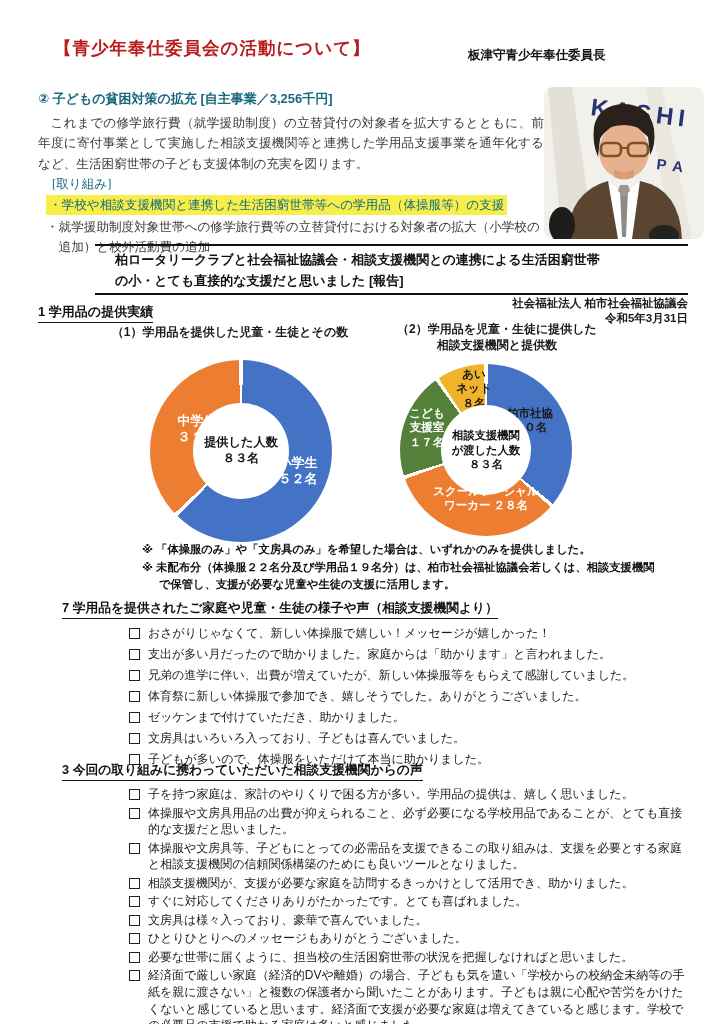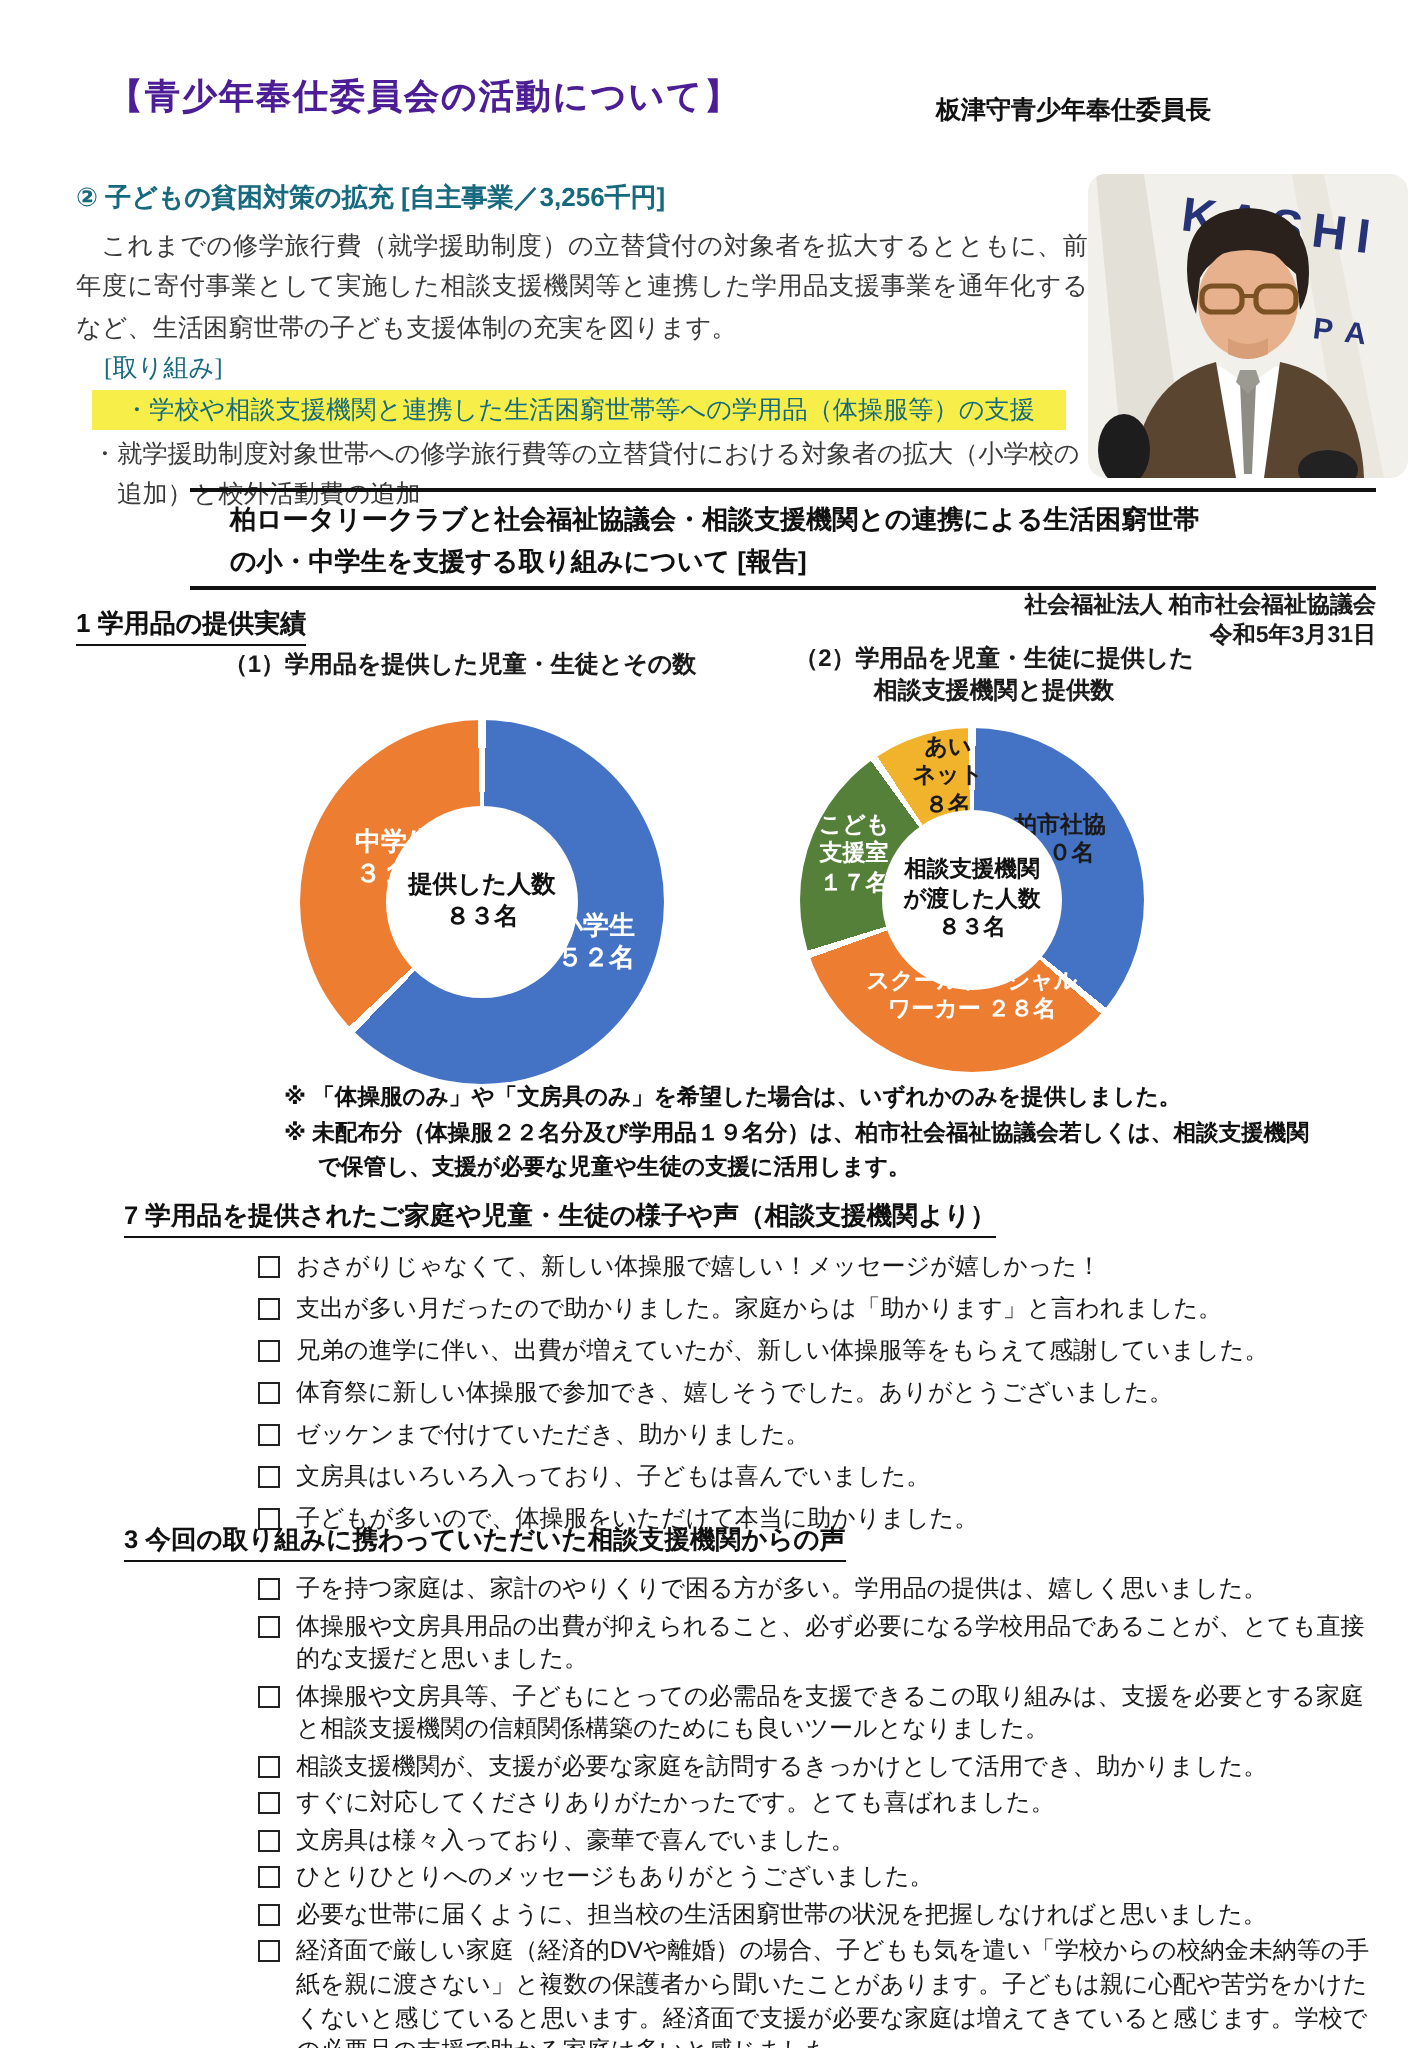--- a/index.html
+++ b/index.html
@@ -6,21 +6,21 @@
   .page{
     position:relative; width:710px; height:1024px; margin:0 auto;
     background:#ffffff; overflow:hidden;
     font-family:"Liberation Sans","DejaVu Sans",sans-serif;
     color:#1a1a1a;
   }
   
   .doc-title{
     position:absolute; left:54px; top:36px;
     font-size:17.5px; font-weight:bold; letter-spacing:1px;
-    color:#4c1d95;
+    color:#b91c1c;
   }
   .author{
     position:absolute; left:468px; top:47px;
     font-size:12.5px; font-weight:bold; color:#111;
   }
   .photo{ position:absolute; left:544px; top:87px; width:160px; height:152px; }
   
   .intro{ position:absolute; left:38px; top:90px; width:506px; }
   .intro-heading{
     font-size:13px; font-weight:bold; color:#17697e; margin-bottom:5px;
@@ -34,21 +34,21 @@
     margin:2px 0 2px 14px; font-family:"Liberation Serif","DejaVu Serif",serif;
     font-size:12.6px; color:#17697e;
   }
   .bullet{
     font-family:"Liberation Serif","DejaVu Serif",serif;
     font-size:12.6px; line-height:1.6; color:#3a3a3a;
     margin-left:8px; padding-left:1em; text-indent:-1em;
   }
   .bullet.highlight{
     background:#f8ee4a; color:#156b7d; width:fit-content;
-    padding:0 16px; text-indent:0; margin-left:8px; margin-bottom:2px;
+    padding:0 3px; text-indent:0; margin-left:8px; margin-bottom:2px;
   }
   
   .rule{ position:absolute; left:95px; width:593px; height:2px; background:#111; }
   .rule.top{ top:244px; }
   .rule.bottom{ top:293px; }
   .report-title{
     position:absolute; left:115px; top:250px; width:560px;
     font-size:13px; font-weight:bold; line-height:1.6; color:#111;
   }
   .org-date{
@@ -153,21 +153,21 @@
     <div class="intro-heading">② 子どもの貧困対策の拡充 [自主事業／3,256千円]</div>
     <p class="intro-body">これまでの修学旅行費（就学援助制度）の立替貸付の対象者を拡大するとともに、前年度に寄付事業として実施した相談支援機関等と連携した学用品支援事業を通年化するなど、生活困窮世帯の子ども支援体制の充実を図ります。</p>
     <div class="torikumi">[取り組み]</div>
     <div class="bullet highlight">・学校や相談支援機関と連携した生活困窮世帯等への学用品（体操服等）の支援</div>
     <div class="bullet">・就学援助制度対象世帯への修学旅行費等の立替貸付における対象者の拡大（小学校の追加）と校外活動費の追加</div>
   </div>
 
   <div class="rule top"></div>
   <div class="report-title">
     <div>柏ロータリークラブと社会福祉協議会・相談支援機関との連携による生活困窮世帯</div>
-    <div>の小・中学生を支援する取り組みについて [報告]</div>
+    <div>の小・とても直接的な支援だと思いました [報告]</div>
   </div>
   <div class="rule bottom"></div>
   <div class="org-date">
     <div>社会福祉法人 柏市社会福祉協議会</div>
     <div>令和5年3月31日</div>
   </div>
 
   <div class="sec-heading sec1">1 学用品の提供実績</div>
   <div class="chart-title t1">（1）学用品を提供した児童・生徒とその数</div>
   <div class="chart-title t2">

